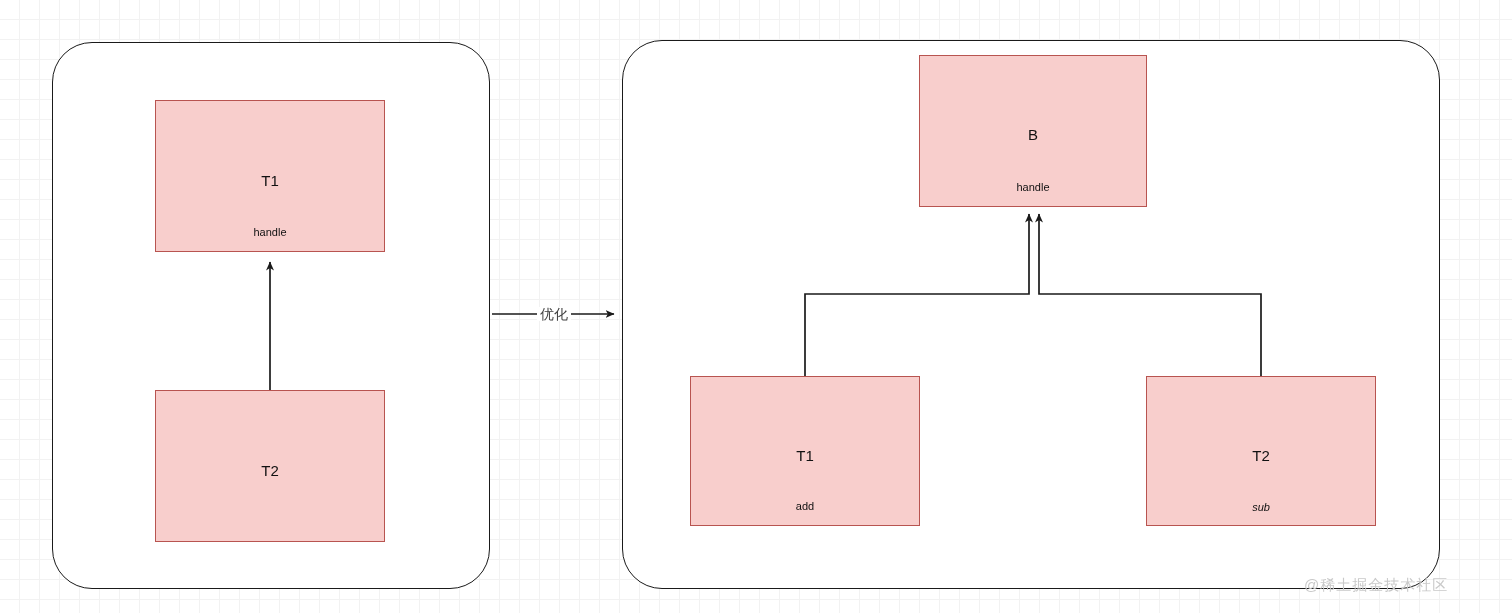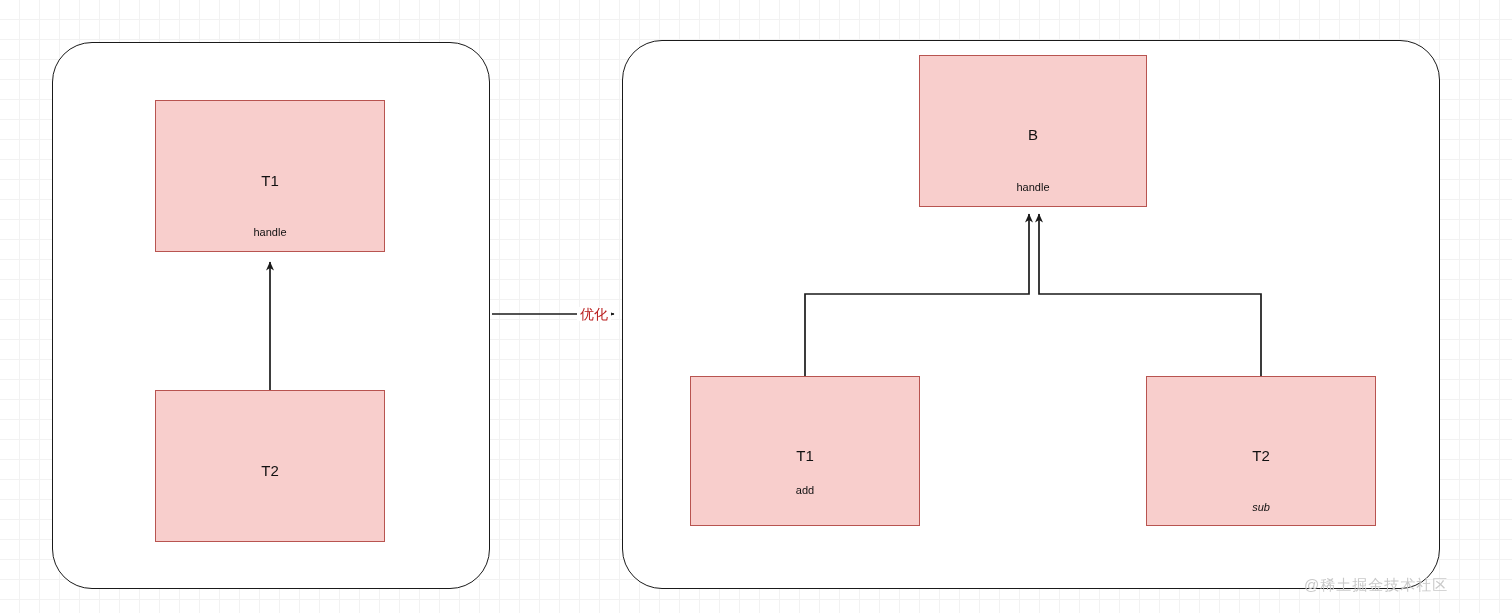--- a/index.html
+++ b/index.html
@@ -68,26 +68,25 @@
     color: #111111;
     line-height: 1;
     position: absolute;
     left: 0;
     right: 0;
     text-align: center;
   }
   .edge-label {
     position: absolute;
     font-size: 14px;
-    color: #b91c1c;
+    color: #404040;
     background: #ffffff;
     padding: 0 3px;
     line-height: 1;
     white-space: nowrap;
-    margin-left: 40px;
   }
   .watermark {
     position: absolute;
     font-size: 15px;
     color: #c9c9c9;
     white-space: nowrap;
     letter-spacing: 1px;
   }
 </style>
 </head>
@@ -135,21 +134,21 @@
     <span class="node-sub" style="top:126px;"></span>
   </div>
 
   <div class="node" style="left:919px; top:55px; width:228px; height:152px;">
     <span class="node-title" style="top:71px;">B</span>
     <span class="node-sub" style="top:126px;">handle</span>
   </div>
 
   <div class="node" style="left:690px; top:376px; width:230px; height:150px;">
     <span class="node-title" style="top:71px;">T1</span>
-    <span class="node-sub" style="top:108px;">add</span>
+    <span class="node-sub" style="top:124px;">add</span>
   </div>
 
   <div class="node" style="left:1146px; top:376px; width:230px; height:150px;">
     <span class="node-title" style="top:71px;">T2</span>
     <span class="node-sub" style="top:125px;font-style:italic;">sub</span>
   </div>
 
   <div class="watermark" style="left:1304px; top:576px;">@稀土掘金技术社区</div>
 
 </div>

